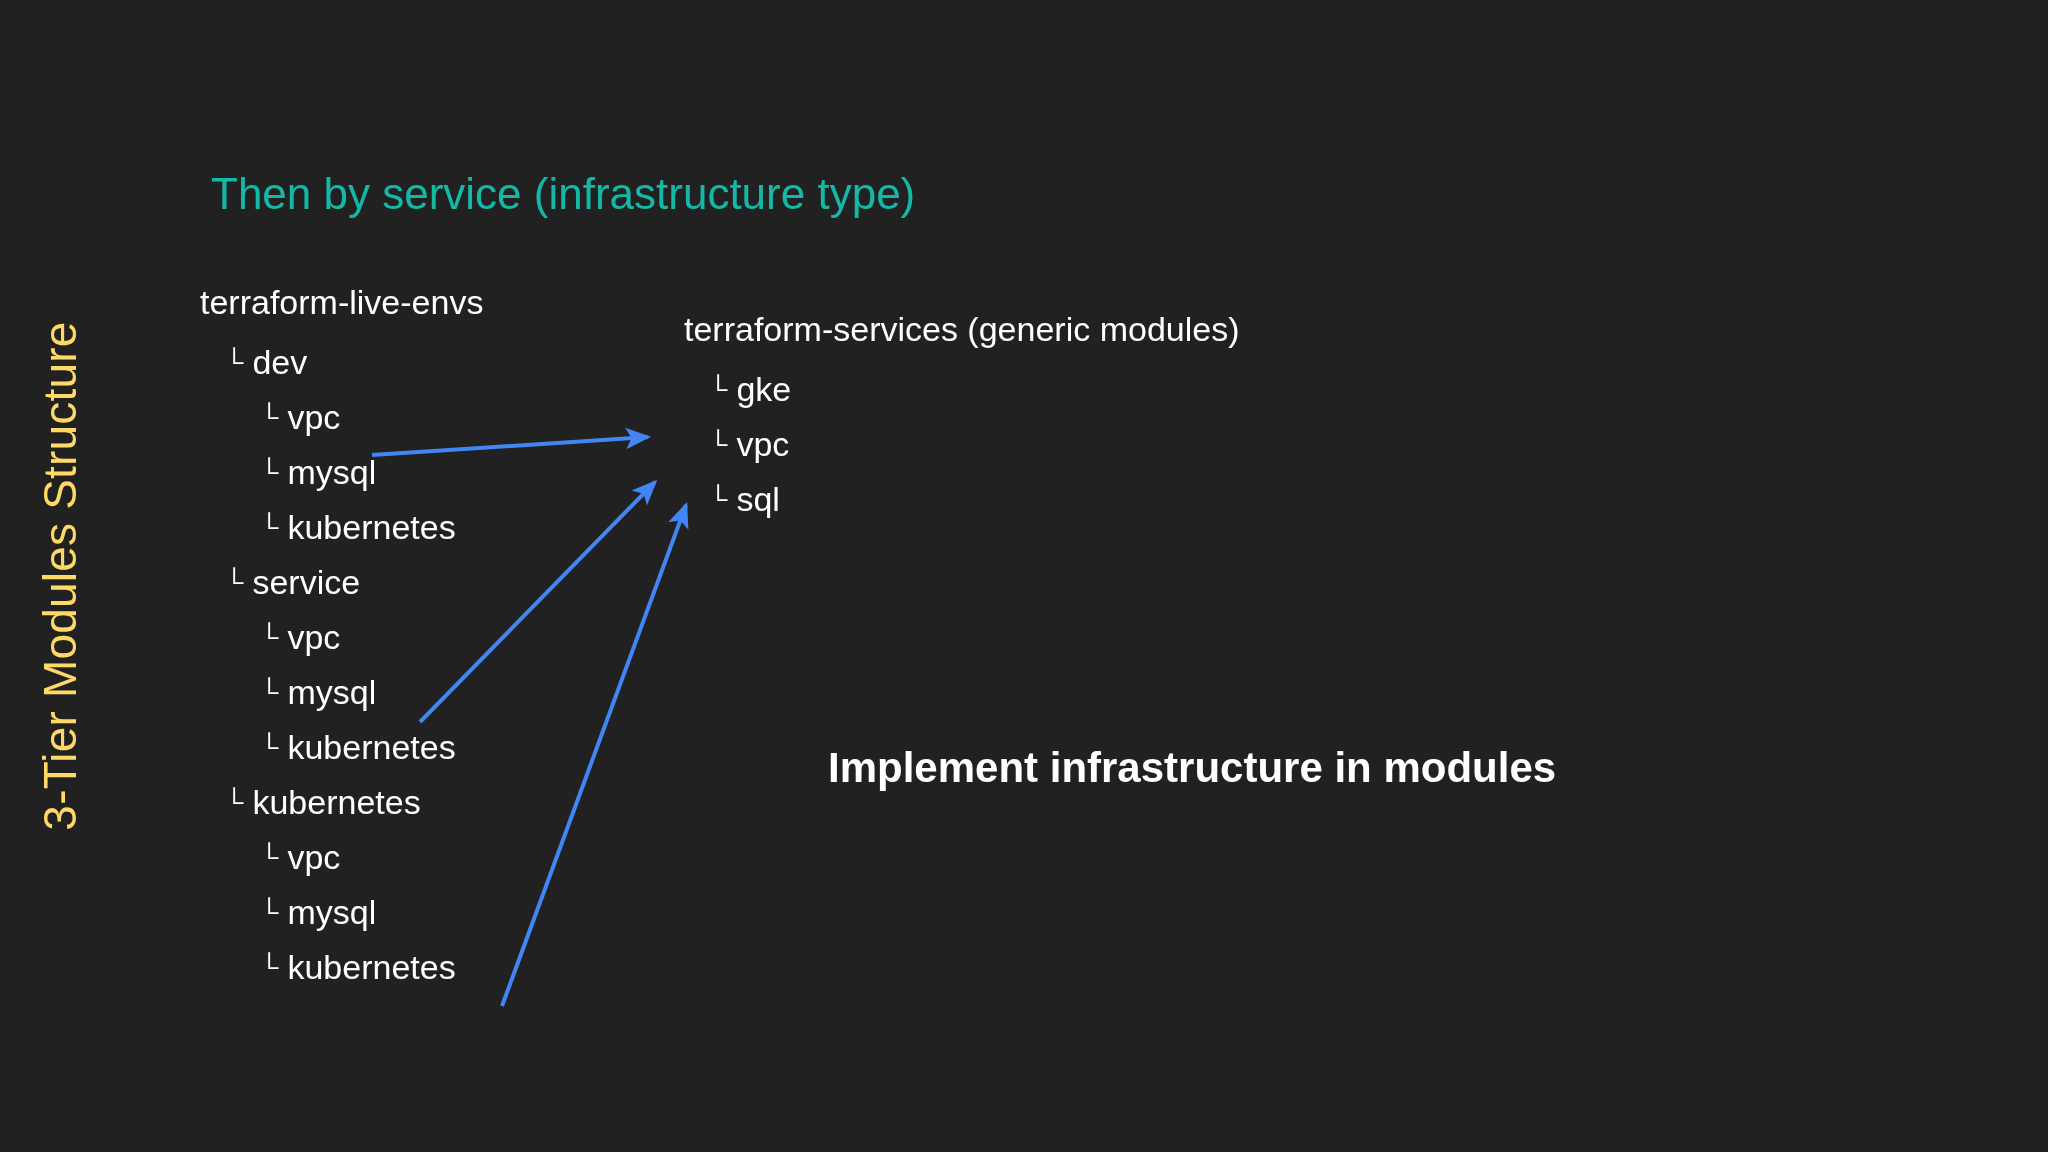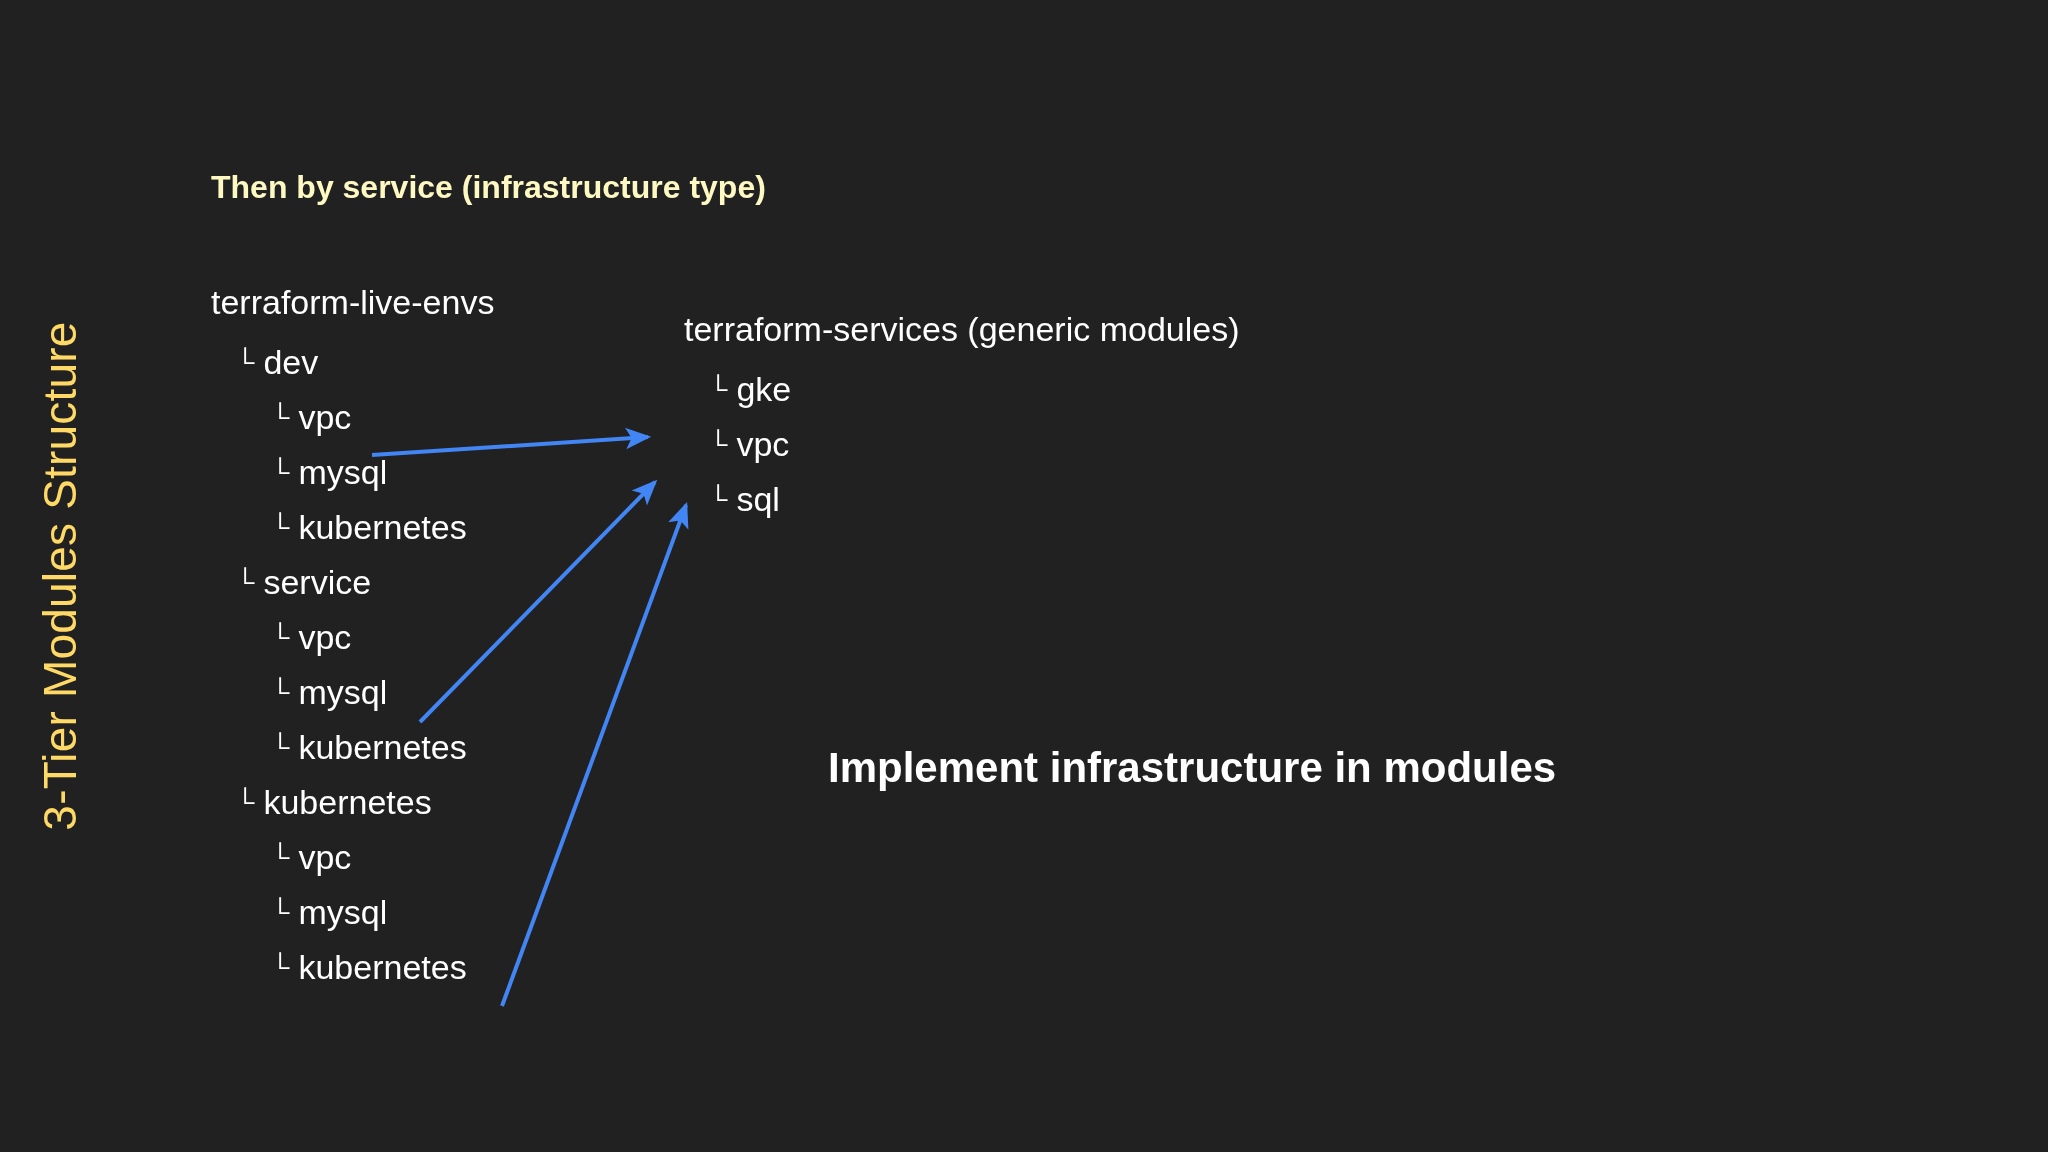--- a/index.html
+++ b/index.html
@@ -42,35 +42,35 @@
     font-weight: 400;
     letter-spacing: 0.2px;
     line-height: 1;
   }
 
   
   #headline {
     position: absolute;
     left: 211px;
     top: 170px;
-    color: #fef9c3;
-    font-size: 32px;
-    font-weight: 700;
+    color: #14b8a6;
+    font-size: 44px;
+    font-weight: 400;
     line-height: 1.1;
     white-space: nowrap;
   }
 
   
   .tree {
     position: absolute;
     color: #ffffff;
     font-size: 34px;
     line-height: 1;
   }
-  #tree-left  { left: 211px; top: 285px; }
+  #tree-left  { left: 200px; top: 285px; }
   #tree-right { left: 684px; top: 283px; margin-top: 29px; }
 
   .tree-row {
     display: flex;
     align-items: baseline;
     white-space: nowrap;
     height: 55px;
   }
   .tree-row.root { height: 60px; }
   .elbow {

